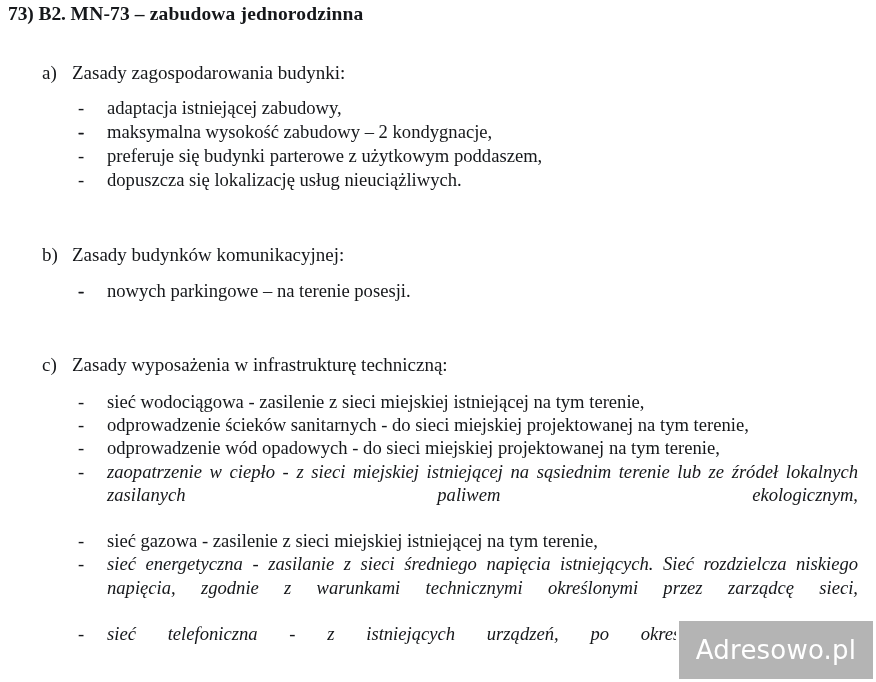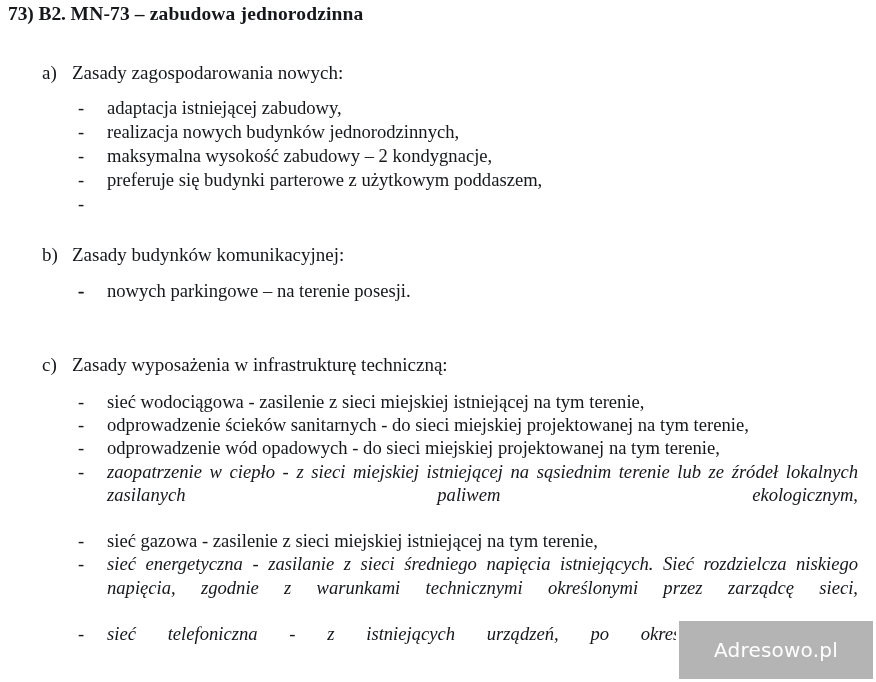--- a/index.html
+++ b/index.html
@@ -130,60 +130,60 @@
     top: 618px;
     width: 200px;
     height: 64px;
     box-sizing: border-box;
     border: 3px solid #ffffff;
     background: #b4b4b4;
     display: flex;
     align-items: center;
     justify-content: center;
     font-family: "DejaVu Sans", "Liberation Sans", sans-serif;
-    font-size: 20px;
+    font-size: 26px;
     color: #ffffff;
     letter-spacing: 0.2px;
     user-select: none;
   }
 </style>
 </head>
 <body>
 
 <div class="page">
 
   <div class="doc-heading">
     <span class="num">73) B2.</span>
     <span class="title">MN-73 – zabudowa jednorodzinna</span>
   </div>
 
   <div class="section" id="section-a">
     <div class="section-head">
       <span class="marker">a)</span>
-      <span class="label">Zasady zagospodarowania nowych:</span>
+      <span class="label">Zasady zagospodarowania budynki:</span>
     </div>
     <ul class="bullets">
       <li>
         <span class="dash">-</span>
         <span class="txt">adaptacja istniejącej zabudowy,</span>
       </li>
       <li>
         <span class="dash">-</span>
-        <span class="txt">realizacja nowych budynków jednorodzinnych,</span>
       </li>
       <li>
         <span class="dash">-</span>
         <span class="txt">maksymalna wysokość zabudowy – 2 kondygnacje,</span>
       </li>
       <li>
         <span class="dash">-</span>
         <span class="txt">preferuje się budynki parterowe z użytkowym poddaszem,</span>
       </li>
       <li>
         <span class="dash">-</span>
+        <span class="txt">dopuszcza się lokalizację usług nieuciążliwych.</span>
       </li>
     </ul>
   </div>
 
   <div class="section" id="section-b">
     <div class="section-head">
       <span class="marker">b)</span>
       <span class="label">Zasady budynków komunikacyjnej:</span>
     </div>
     <ul class="bullets">

